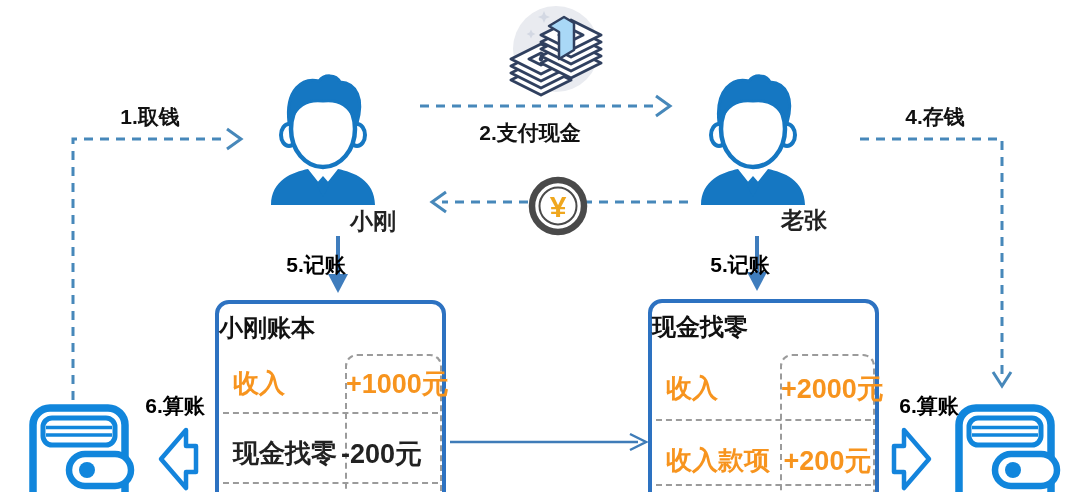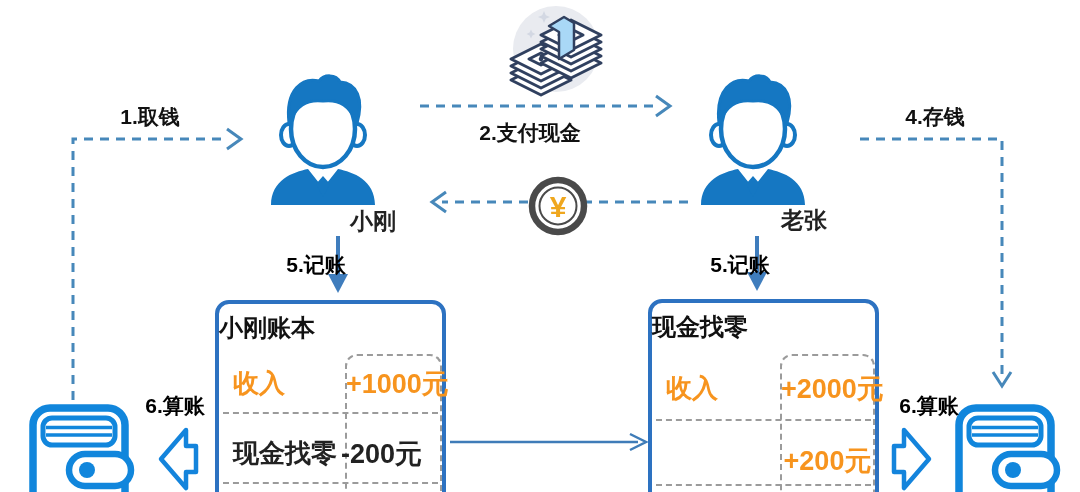--- a/index.html
+++ b/index.html
@@ -141,17 +141,18 @@
     <div class="row-value black" style="left:115px;top:132px">-200元</div>
     <div class="divider" style="top:178px"></div>
   </div>
 
   <div class="ledger" style="left:648px;top:299px">
     <div class="title">现金找零</div>
     <div class="valcol" style="left:128px;top:51px;width:95px"></div>
     <div class="row-label orange" style="left:14px;top:68px">收入</div>
     <div class="row-value orange" style="left:129px;top:68px;width:93px">+2000元</div>
     <div class="divider" style="top:116px"></div>
+    <div class="row-label orange" style="left:14px;top:140px">收入款项</div>
     <div class="row-value orange" style="left:129px;top:140px;width:93px">+200元</div>
     <div class="divider" style="top:181px"></div>
   </div>
 
 </div>
 
 </body></html>

